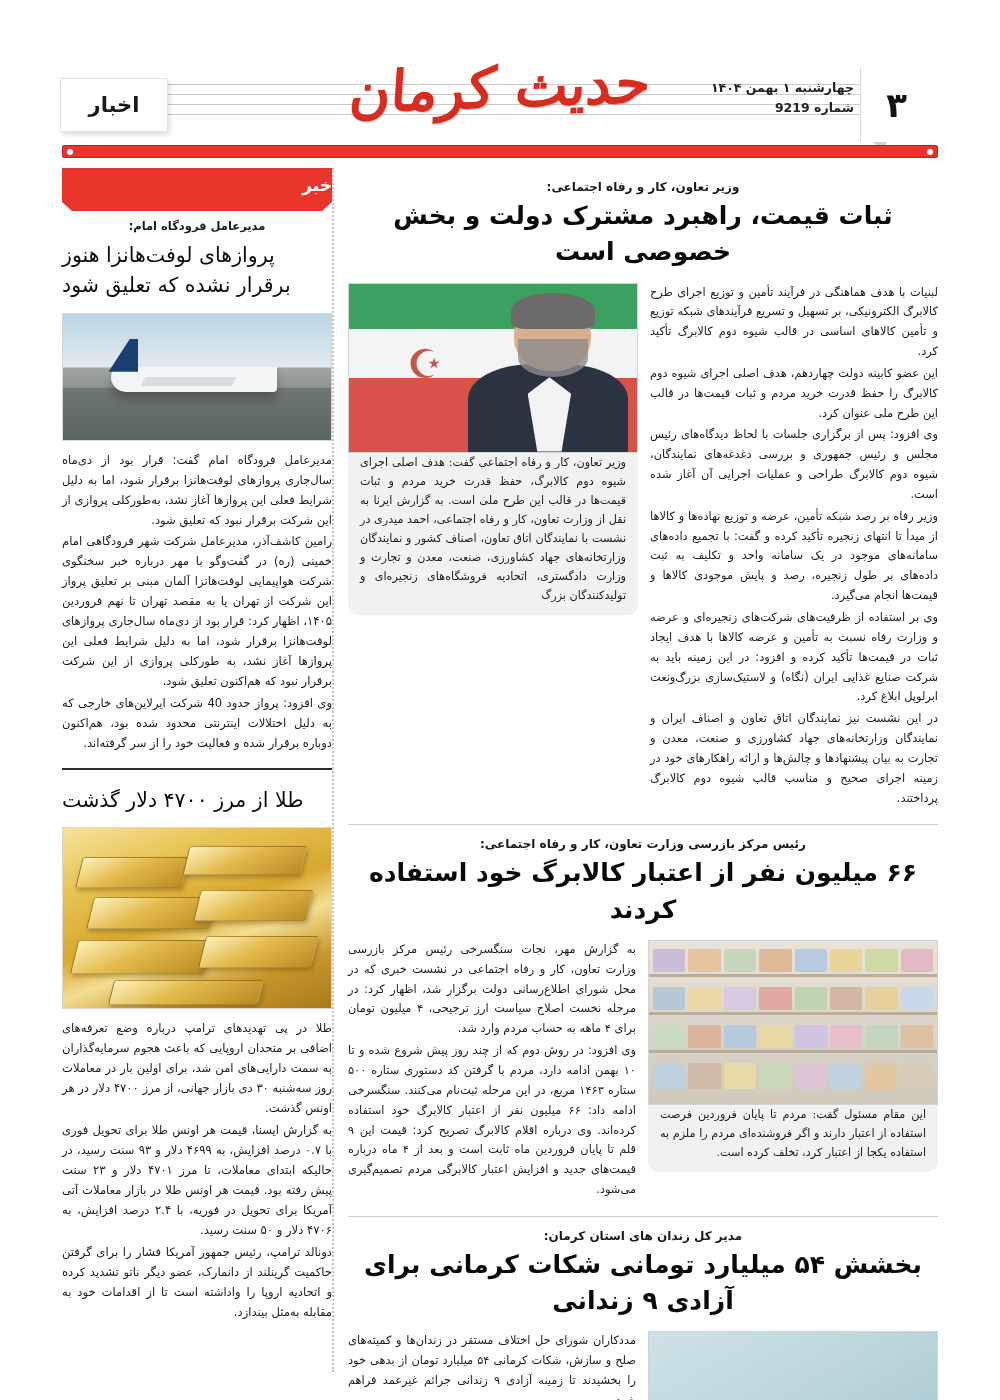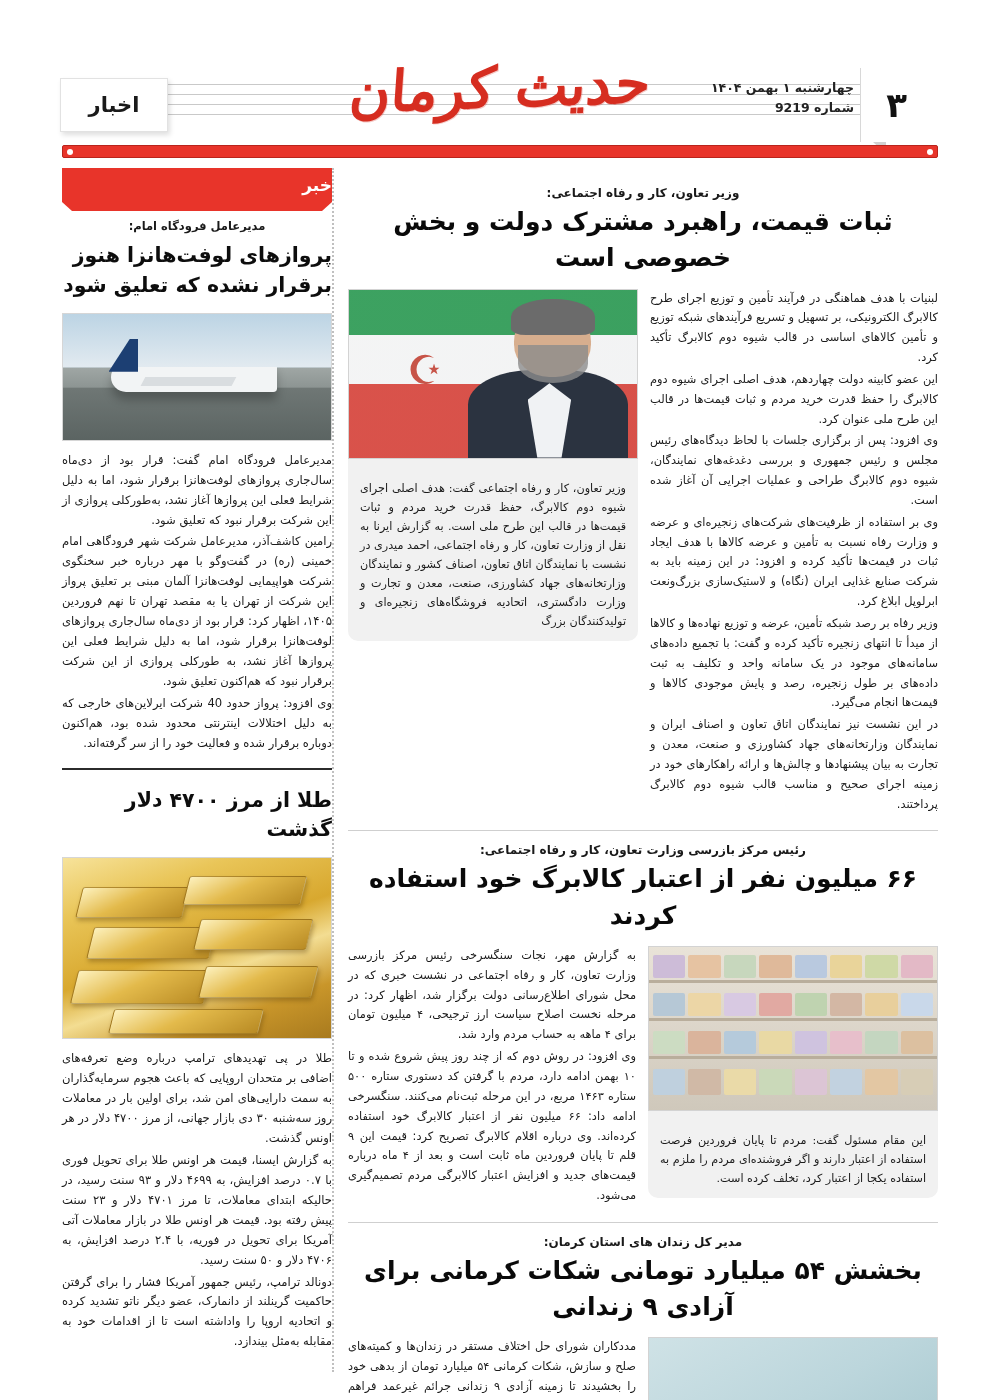--- a/index.html
+++ b/index.html
@@ -155,21 +155,21 @@
   .content {
     position: absolute;
     top: 168px;
     right: 62px;
     left: 62px;
     bottom: 28px;
   }
 
   .col-main {
     position: absolute;
-    top: 18px; bottom: 0;
+    top: 12px; bottom: 0;
     right: 0;
     width: 590px;
   }
   .col-side {
     position: absolute;
     top: 0; bottom: 0;
     left: 0;
     width: 270px;
   }
   .col-divider {
@@ -207,23 +207,23 @@
     font-size: 11.5px;
     font-weight: 700;
     color: #1a1a1a;
     text-align: center;
     margin: 16px 0 6px;
     line-height: 1.5;
   }
 
   .side-headline {
     font-size: 20.5px;
-    font-weight: 700;
+    font-weight: 400;
     color: #0d0d0d;
-    text-align: right;
+    text-align: left;
     line-height: 1.45;
     margin-bottom: 12px;
   }
 
   .photo {
     width: 100%;
     border: 1px solid #d6d6d6;
     position: relative;
     overflow: hidden;
   }
@@ -417,21 +417,21 @@
 
   
   .photo-official {
     width: 290px; height: 170px;
     background: linear-gradient(150deg,#cfe2e6 0%, #bcd6dc 45%, #9fc3cb 100%);
   }
 
   .caption-box {
     background: #f1f1f1;
     border-radius: 0 0 10px 10px;
-    padding: 20px 12px 10px;
+    padding: 0 12px 10px;
     font-size: 11.2px;
     line-height: 1.7;
     color: #1b1b1b;
     text-align: justify;
   }
 
   .art-body {
     font-size: 11.4px;
     line-height: 1.74;
     color: #1b1b1b;
@@ -535,22 +535,22 @@
       <div class="article">
         <div class="main-kicker">وزیر تعاون، کار و رفاه اجتماعی:</div>
         <div class="main-headline">ثبات قیمت، راهبرد مشترک دولت و بخش خصوصی است</div>
 
         <div class="art-flow">
           <div class="art-col">
             <div class="art-body">
               <p>لبنیات با هدف هماهنگی در فرآیند تأمین و توزیع اجرای طرح کالابرگ الکترونیکی، بر تسهیل و تسریع فرآیندهای شبکه توزیع و تأمین کالاهای اساسی در قالب شیوه دوم کالابرگ تأکید کرد.</p>
               <p>این عضو کابینه دولت چهاردهم، هدف اصلی اجرای شیوه دوم کالابرگ را حفظ قدرت خرید مردم و ثبات قیمت‌ها در قالب این طرح ملی عنوان کرد.</p>
               <p>وی افزود: پس از برگزاری جلسات با لحاظ دیدگاه‌های رئیس مجلس و رئیس جمهوری و بررسی دغدغه‌های نمایندگان، شیوه دوم کالابرگ طراحی و عملیات اجرایی آن آغاز شده است.</p>
+              <p>وزیر رفاه بر رصد شبکه تأمین، عرضه و توزیع نهاده‌ها و کالاها از میدأ تا انتهای زنجیره تأکید کرده و گفت: با تجمیع داده‌های سامانه‌های موجود در یک سامانه واحد و تکلیف به ثبت داده‌های بر طول زنجیره، رصد و پایش موجودی کالاها و قیمت‌ها انجام می‌گیرد.</p>
               <p>وی بر استفاده از ظرفیت‌های شرکت‌های زنجیره‌ای و عرضه و وزارت رفاه نسبت به تأمین و عرضه کالاها با هدف ایجاد ثبات در قیمت‌ها تأکید کرده و افزود: در این زمینه باید به شرکت صنایع غذایی ایران (نگاه) و لاستیک‌سازی بزرگ‌ونعت ابرلوپل ابلاغ کرد.</p>
-              <p>وزیر رفاه بر رصد شبکه تأمین، عرضه و توزیع نهاده‌ها و کالاها از میدأ تا انتهای زنجیره تأکید کرده و گفت: با تجمیع داده‌های سامانه‌های موجود در یک سامانه واحد و تکلیف به ثبت داده‌های بر طول زنجیره، رصد و پایش موجودی کالاها و قیمت‌ها انجام می‌گیرد.</p>
               <p>در این نشست نیز نمایندگان اتاق تعاون و اصناف ایران و نمایندگان وزارتخانه‌های جهاد کشاورزی و صنعت، معدن و تجارت به بیان پیشنهادها و چالش‌ها و ارائه راهکارهای خود در زمینه اجرای صحیح و مناسب قالب شیوه دوم کالابرگ پرداختند.</p>
             </div>
           </div>
           <div style="flex:0 0 290px;">
             <div class="art-photo photo-minister">
               <div class="flag-stripes"></div>
               <div class="flag-emblem">☪</div>
               <div class="portrait-man">
                 <div class="body"></div>
                 <div class="head"></div>

